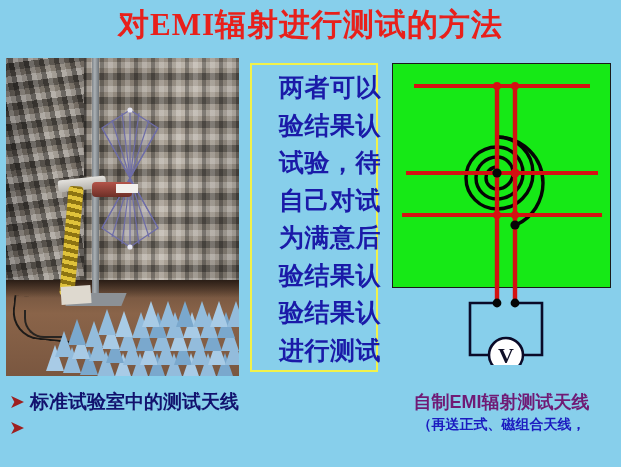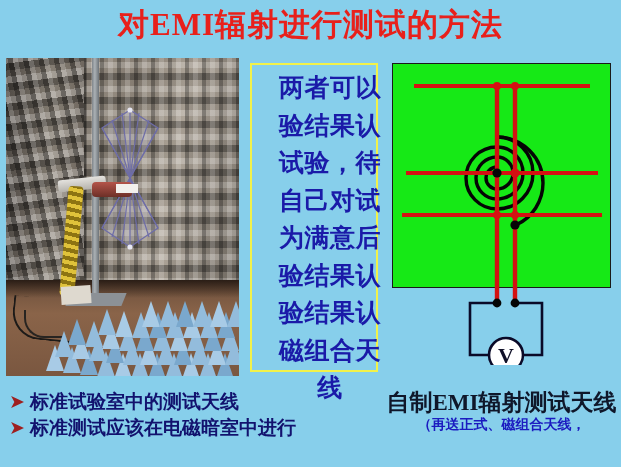--- a/index.html
+++ b/index.html
@@ -241,25 +241,25 @@
   }
 
   
   #caption {
     position: absolute;
     left: 382px; top: 390px;
     width: 239px;
     text-align: center;
   }
   #caption-title {
-    font-family: Liberation Serif, serif;
-    font-weight: bold;
-    font-size: 23px;
+    font-family: Liberation Sans, sans-serif;
+    font-weight: bold;
+    font-size: 18px;
     line-height: 25px;
-    color: #0f172a;
+    color: #701a75;
     white-space: nowrap;
   }
   .caption-sub {
     font-family: "Liberation Serif", serif;
     font-weight: bold;
     font-size: 14px;
     line-height: 19px;
     color: #1b1bc0;
     white-space: nowrap;
   }
@@ -381,21 +381,21 @@
 
   <div id="textbox">
     <div id="textbox-inner">
       <div>两者可以</div>
       <div>验结果认</div>
       <div>试验，待</div>
       <div>自己对试</div>
       <div>为满意后</div>
       <div>验结果认</div>
       <div>验结果认</div>
-      <div>磁组合天线</div>
+      <div>进行测试</div>
     </div>
   </div>
 
   <div id="diagram">
     <div id="greenbox"></div>
     <svg width="220" height="302" viewBox="0 0 220 302">
 
       <g fill="none" stroke="#050505" stroke-width="3.4">
         <path d="M 105,74 A 36,36 0 0 1 141,110 A 36,36 0 0 1 105,146 A 31,31 0 0 1 74,115 A 31,31 0 0 1 105,84"></path>
         <path d="M 105,84 A 26,26 0 0 1 131,110 A 26,26 0 0 1 105,136 A 21,21 0 0 1 84,115 A 21,21 0 0 1 105,94"></path>
@@ -432,21 +432,20 @@
     </svg>
   </div>
 
   <div id="bullets">
     <div class="bullet-row">
       <span class="bullet-mark">➤</span>
       <span class="bullet-text">标准试验室中的测试天线</span>
     </div>
     <div class="bullet-row">
       <span class="bullet-mark">➤</span>
-      <span class="bullet-text">标准测试应该在电磁暗室中进行</span>
     </div>
   </div>
 
   <div id="caption">
     <div id="caption-title">自制EMI辐射测试天线</div>
     <div class="caption-sub">（再送正式、磁组合天线，</div>
   </div>
 
 
 </div>

